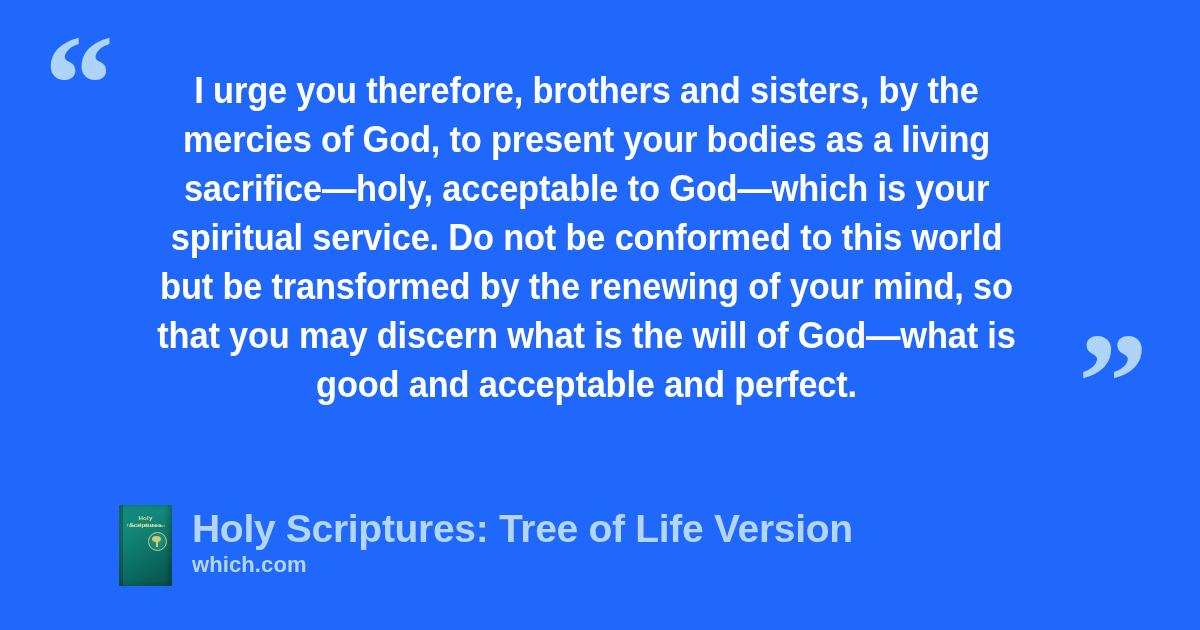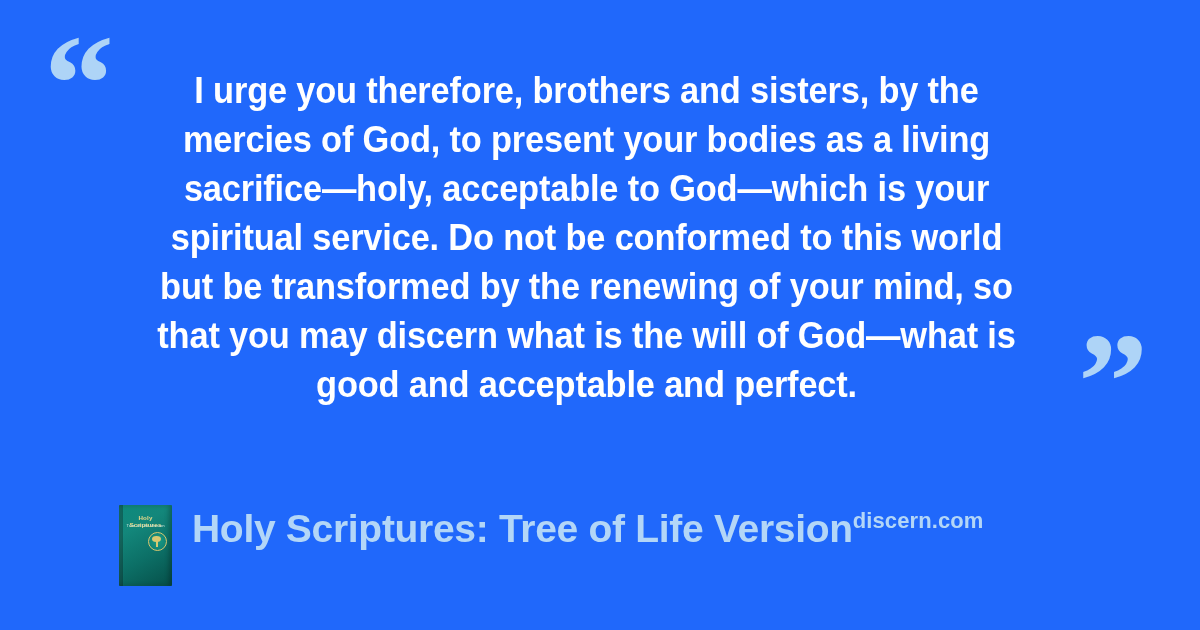--- a/index.html
+++ b/index.html
@@ -141,21 +141,21 @@
     left: 3.4px;
     top: 2.6px;
     width: 8.6px;
     height: 6px;
     border-radius: 50%;
     background: #d8c86f;
   }
 
   .footer-text {
     display: flex;
-    flex-direction: row;
+    flex-direction: column;
     padding-top: 2px;
   }
   .resource-title {
     margin: 0;
     color: #b3d6f7;
     font-family: "Liberation Sans Narrow", "Liberation Sans", sans-serif;
     font-weight: 700;
     font-size: 39px;
     line-height: 44px;
     letter-spacing: -0.3px;
@@ -195,18 +195,18 @@
 
     <div class="book-cover">
       <div class="book-spine"></div>
       <div class="book-title-1">Holy Scriptures</div>
       <div class="book-title-2">Tree of Life Version</div>
       <div class="book-emblem"></div>
     </div>
 
     <div class="footer-text">
       <div class="resource-title">Holy Scriptures: Tree of Life Version</div>
-      <div class="resource-url">discern.com</div>
+      <div class="resource-url">which.com</div>
     </div>
 
   </div>
 
 </div>
 
 </body></html>

